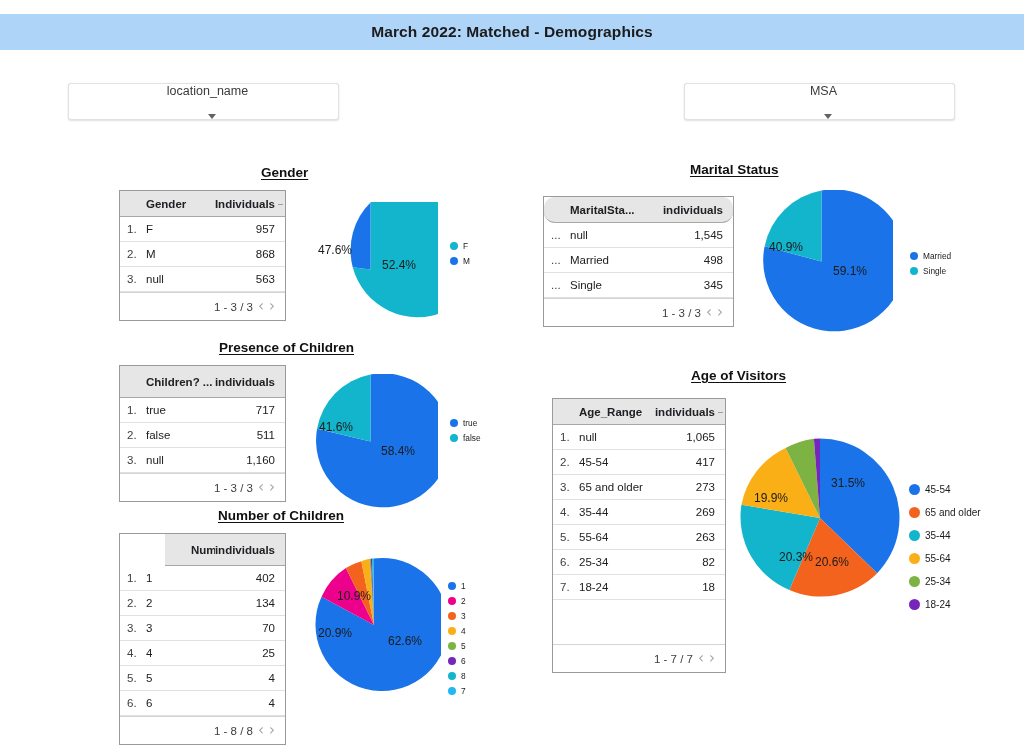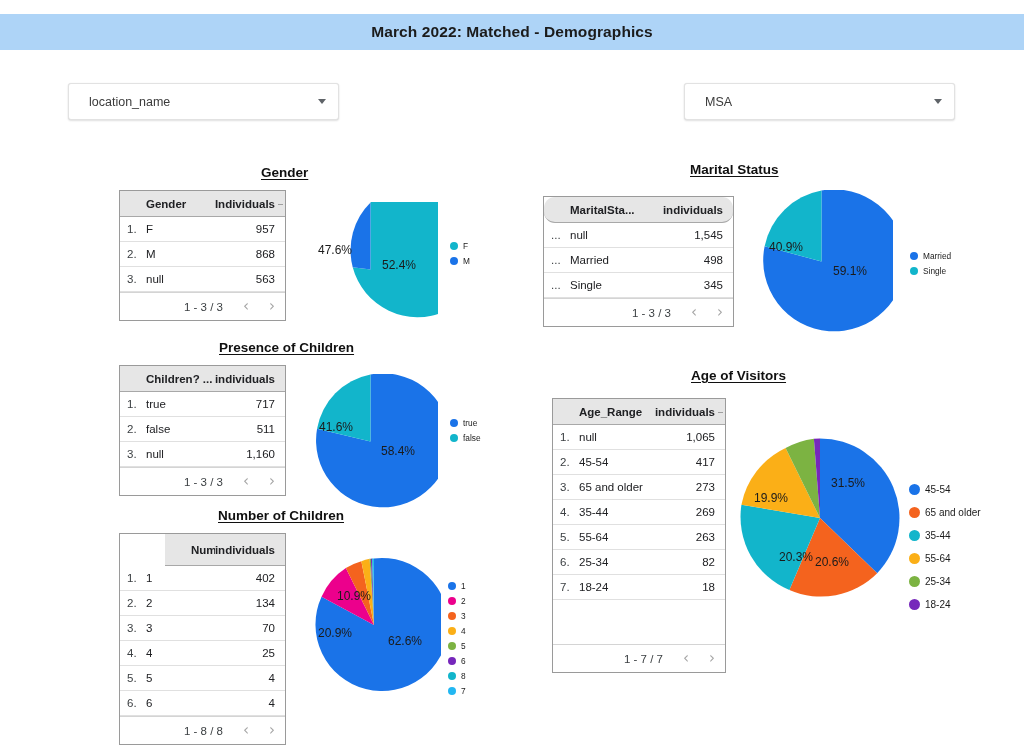--- a/index.html
+++ b/index.html
@@ -33,20 +33,21 @@
 
   
   .filter {
     position: absolute;
     background: #ffffff;
     border: 1px solid #e2e2e2;
     border-radius: 3px;
     box-shadow: 0 1px 2px rgba(0,0,0,.12), 0 0 1px rgba(0,0,0,.10);
     display: flex; align-items: center;
     padding: 0 12px 0 20px;
+    flex-direction: column;
   }
   .filter-label {
     flex: 1;
     font-size: 12.5px;
     color: #3b3b3b;
   }
   .caret {
     width: 0; height: 0;
     border-left: 4px solid transparent;
     border-right: 4px solid transparent;
@@ -99,21 +100,21 @@
   }
   .c-key { flex: 1; overflow: hidden; white-space: nowrap; }
   .c-val { text-align: right; padding-right: 10px; white-space: nowrap; }
   .dt-head .c-key { padding-left: 0; }
   .dt-foot {
     display: flex;
     align-items: center;
     justify-content: flex-end;
     border-top: 1px solid #d4d4d4;
     padding-right: 10px;
-    gap: 20px;
+    gap: 5px;
     color: #3c4043;
   }
   .dt-blank { border-bottom: none; }
   .pg-label { font-size: 11.5px; }
   .pg-arrow {
     font-size: 15px;
     color: #a4a4a4;
     line-height: 1;
     user-select: none;
     font-family: "DejaVu Sans", sans-serif;
@@ -298,21 +299,21 @@
     </div>
     <div class="lg-item">
       <span class="lg-dot" style="background:#12b5cb"></span>
       <span class="lg-txt">Single</span>
     </div>
   </div>
 
   <div class="sec-title" id="title-children">Presence of Children</div>
 
   <div class="dtable" id="table-children">
-    <div class="dt-head" style="height: 26px;">
+    <div class="dt-head" style="height: 32px;">
       <span class="c-num"></span>
       <span class="c-key">Children? ...</span>
       <span class="c-val">individuals</span>
     </div>
     <div class="dt-row" style="height: 25px;">
       <span class="c-num">1.</span>
       <span class="c-key">true</span>
       <span class="c-val">717</span>
     </div>
     <div class="dt-row" style="height: 25px;">

